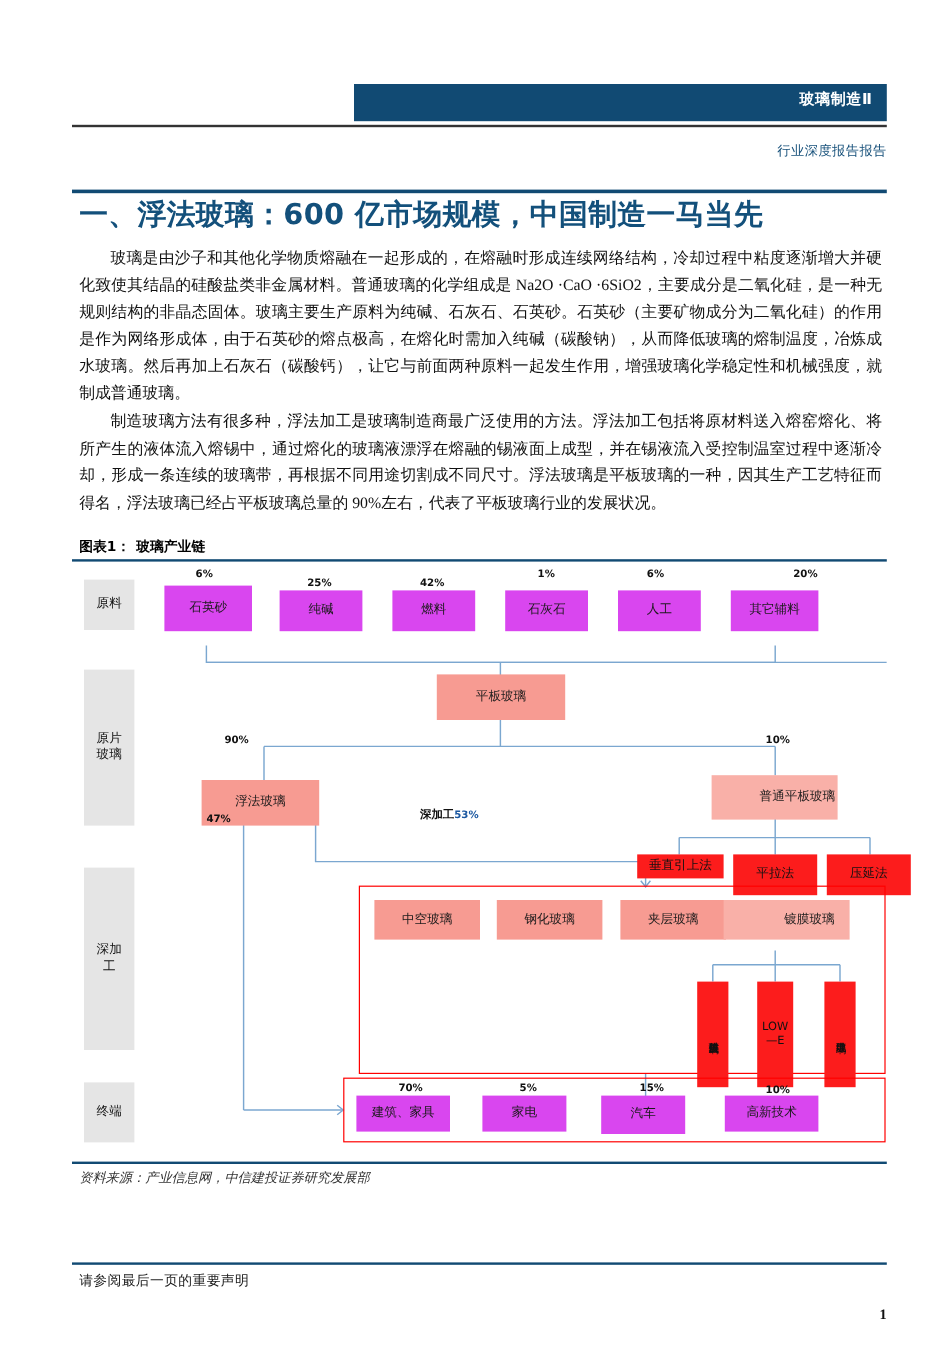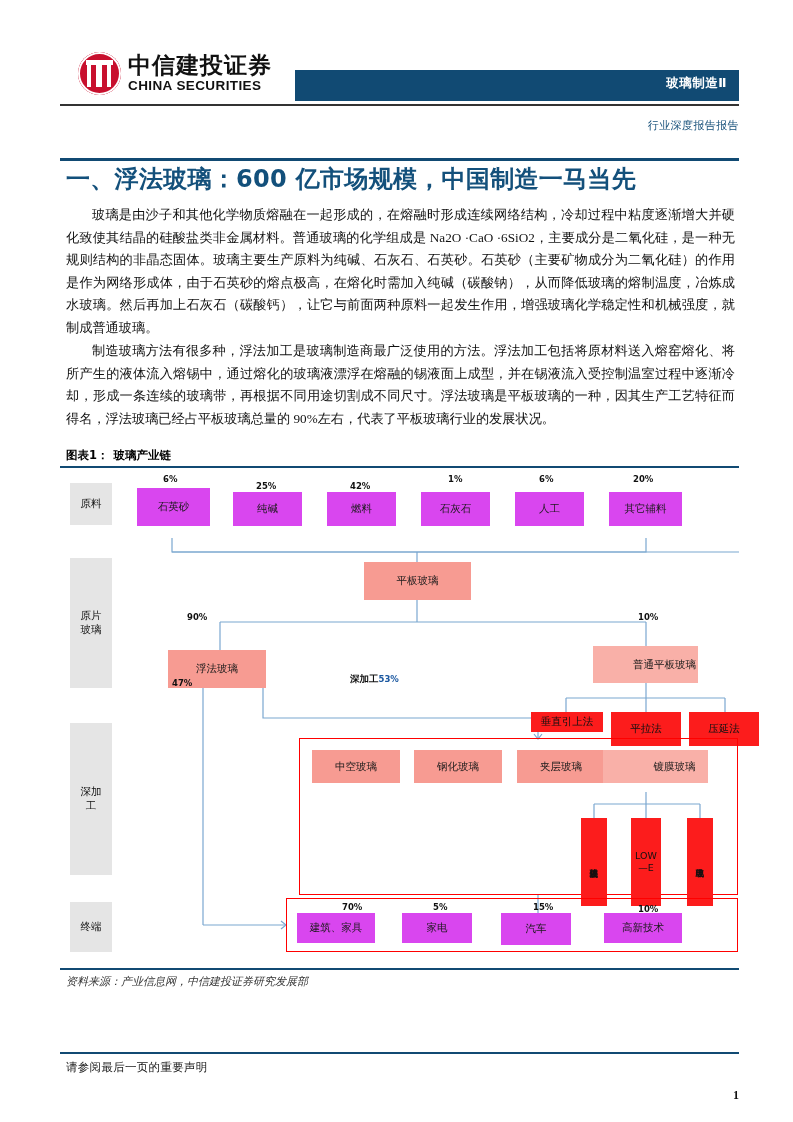--- a/index.html
+++ b/index.html
@@ -259,27 +259,20 @@
     font-family: "Liberation Serif", "DejaVu Serif", serif;
     font-weight: bold;
     font-size: 12px;
     color: #111;
   }
 </style>
 </head>
 <body>
 
 <div id="header">
-  <div class="logo-wrap">
-    <div class="logo-mark"></div>
-    <div>
-      <div class="logo-text-cn">中信建投证券</div>
-      <div class="logo-text-en">CHINA SECURITIES</div>
-    </div>
-  </div>
   <div id="header-band">
     <span class="band-title">玻璃制造Ⅱ</span>
   </div>
   <div id="header-rule"></div>
   <div id="report-type">行业深度报告报告</div>
 </div>
 
 <div id="title-rule"></div>
 <div id="section-title">一、浮法玻璃：600 亿市场规模，中国制造一马当先</div>
 
@@ -350,21 +343,21 @@
 
   <div class="pct" style="left:290px; top:11px;">42%</div>
   <div class="node node-blue" style="left:267px; top:22px; width:69px; height:34px;">燃料</div>
 
   <div class="pct" style="left:388px; top:4px;">1%</div>
   <div class="node node-blue" style="left:361px; top:22px; width:69px; height:34px;">石灰石</div>
 
   <div class="pct" style="left:479px; top:4px;">6%</div>
   <div class="node node-blue" style="left:455px; top:22px; width:69px; height:34px;">人工</div>
 
-  <div class="pct" style="left:573px; top:4px;">20%</div>
+  <div class="pct" style="left:601px; top:4px;">20%</div>
   <div class="node node-blue" style="left:549px; top:22px; width:73px; height:34px;">其它辅料</div>
 
   <div class="node node-pink" style="left:304px; top:92px; width:107px; height:38px;">平板玻璃</div>
 
   <div class="pct" style="left:127px; top:142px;">90%</div>
   <div class="pct" style="left:578px; top:142px;">10%</div>
 
   <div class="node node-pink" style="left:108px; top:180px; width:98px; height:38px;">浮法玻璃</div>
 
   <div class="node node-pink-l" style="left:533px; top:176px; width:105px; height:37px;">普通平板玻璃</div>
@@ -385,21 +378,21 @@
   <div class="node node-pink" style="left:354px; top:280px; width:88px; height:33px;">钢化玻璃</div>
   <div class="node node-pink" style="left:457px; top:280px; width:88px; height:33px;">夹层玻璃</div>
   <div class="node node-pink-l" style="left:543px; top:280px; width:105px; height:33px;">镀膜玻璃</div>
 
   <div class="node node-red vnode" style="left:521px; top:348px; width:26px; height:88px; font-size:8.5px;">热反射镀膜玻璃</div>
   <div class="node node-red" style="left:571px; top:348px; width:30px; height:88px; font-size:9.5px; writing-mode:horizontal-tb;">LOW—E</div>
   <div class="node node-red vnode" style="left:627px; top:348px; width:26px; height:88px; font-size:8.5px;">导电膜玻璃</div>
 
   <div class="group-box" style="left:226px; top:428px; width:452px; height:54px;"></div>
 
-  <div class="pct" style="left:272px; top:432px;margin-left:10px;">70%</div>
+  <div class="pct" style="left:272px; top:432px;">70%</div>
   <div class="node node-blue" style="left:237px; top:443px; width:78px; height:30px;">建筑、家具</div>
 
   <div class="pct" style="left:373px; top:432px;">5%</div>
   <div class="node node-blue" style="left:342px; top:443px; width:70px; height:30px;">家电</div>
 
   <div class="pct" style="left:473px; top:432px;">15%</div>
   <div class="node node-blue" style="left:441px; top:443px; width:70px; height:32px;">汽车</div>
 
   <div class="pct" style="left:578px; top:434px;">10%</div>
   <div class="node node-blue" style="left:544px; top:443px; width:78px; height:30px;">高新技术</div>

